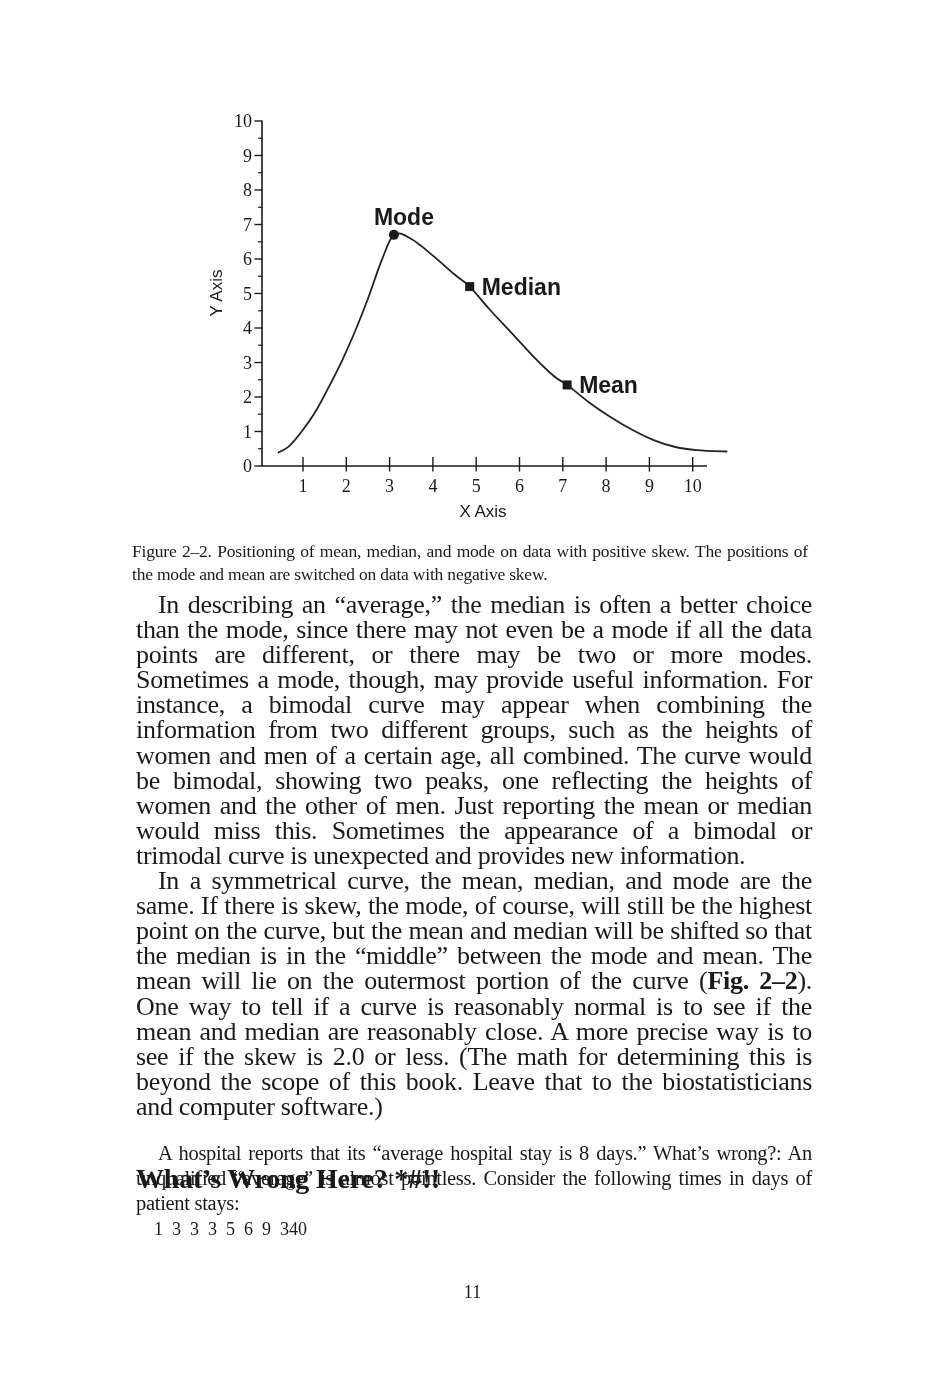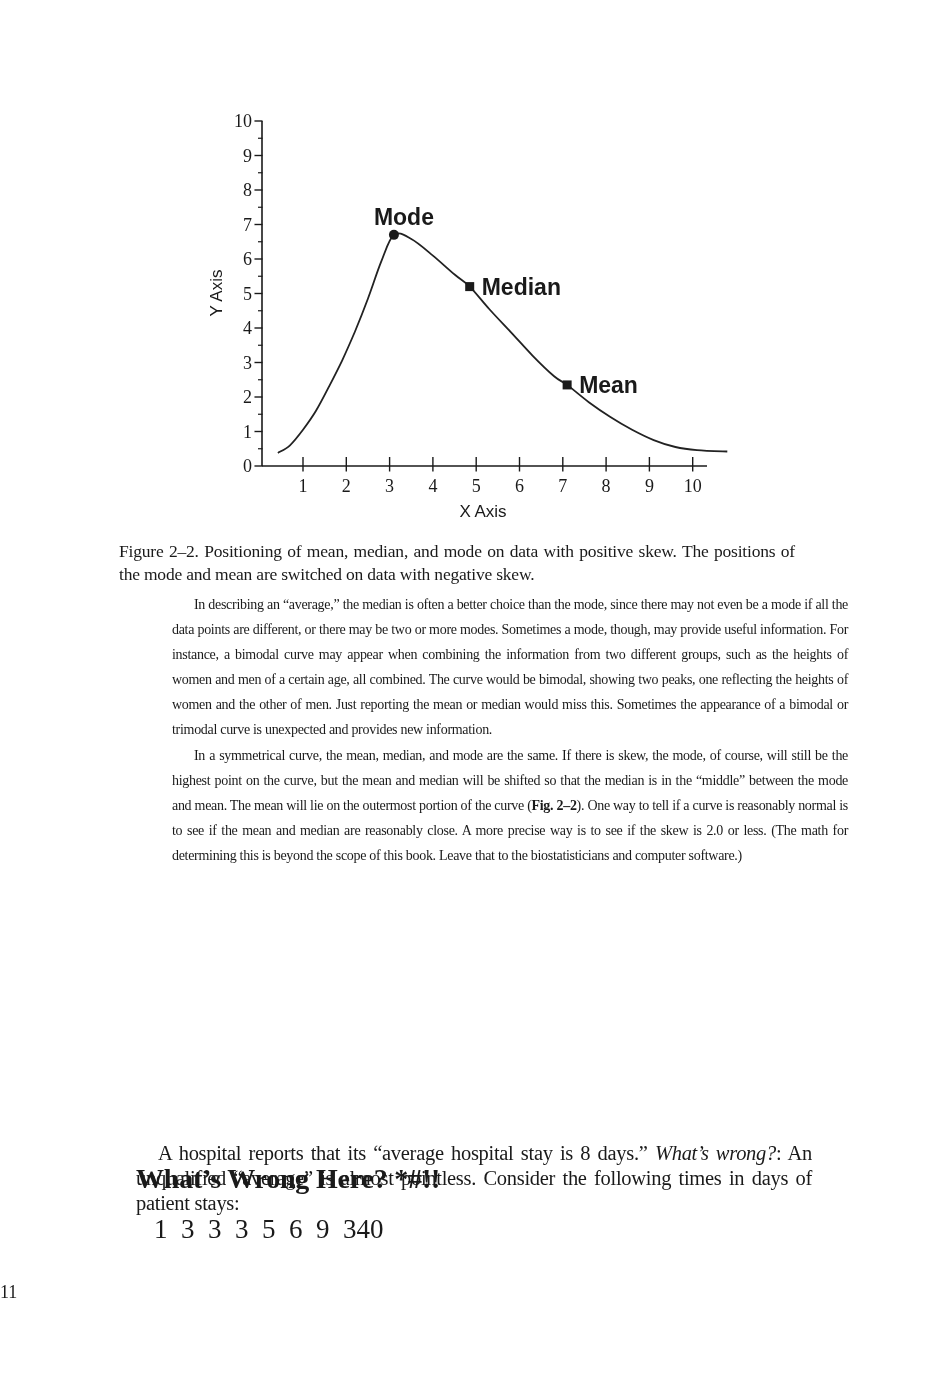--- a/index.html
+++ b/index.html
@@ -2,42 +2,42 @@
 <html><head>
 <meta charset="utf-8">
 <style>
   html,body{margin:0;padding:0;}
   body{
     width:945px;height:1395px;background:#ffffff;position:relative;
     font-family:"Liberation Serif", serif;color:#1a1a1a;overflow:hidden;
   }
   .chart-wrap{position:absolute;left:205px;top:103px;width:540px;height:432px;}
   .caption{
-    position:absolute;left:119px;top:540px;width:676px;
+    position:absolute;left:132px;top:540px;width:676px;
     font-size:17.5px;line-height:23px;text-align:justify;letter-spacing:-0.2px;
   }
   .text-main{
     position:absolute;left:136px;top:592px;width:676px;
-    font-size:14px;line-height:25.1px;text-align:justify;letter-spacing:-0.3px;margin-left:36px;
+    font-size:26px;line-height:25.1px;text-align:justify;letter-spacing:-0.3px;
   }
   .text-section{
     position:absolute;left:136px;top:1141px;width:676px;
     font-size:20.5px;line-height:25.1px;text-align:justify;letter-spacing:-0.3px;
   }
   .text-main p,.text-section p{margin:0;text-indent:22px;}
   .heading{
     position:absolute;left:136px;top:1140px;width:700px;
     font-size:28px;font-weight:bold;letter-spacing:-0.2px;
   }
   .values-line{
     position:absolute;left:136px;top:1217px;width:676px;
-    font-size:27px;line-height:25px;white-space:pre;padding-left:18px;
+    font-size:18px;line-height:25px;white-space:pre;padding-left:18px;
   }
   .page-number{
-    position:absolute;left:0;top:1282px;width:945px;text-align:left;
+    position:absolute;left:0;top:1282px;width:945px;text-align:center;
     font-size:18px;
   }
   svg text{fill:#1a1a1a;}
   .tick-label{font-family:"Liberation Serif", serif;font-size:18px;}
   .axis-title{font-family:"Liberation Sans", sans-serif;font-size:17px;}
   .point-label{font-family:"Liberation Sans", sans-serif;font-size:23px;font-weight:600;}
 </style>
 </head>
 <body>
 
@@ -112,18 +112,18 @@
 <div class="caption">Figure 2–2.  Positioning of mean, median, and mode on data with positive skew. The positions of the mode and mean are switched on data with negative skew.</div>
 
 <div class="text-main">
     <p><span>In describing an “average,” the median is often a better choice than the mode, since there may not even be a mode if all the data points are different, or there may be two or more modes. Sometimes a mode, though, may provide useful information. For instance, a bimodal curve may appear when combining the information from two different groups, such as the heights of women and men of a certain age, all combined. The curve would be bimodal, showing two peaks, one reflecting the heights of women and the other of men. Just reporting the mean or median would miss this. Sometimes the appearance of a bimodal or trimodal curve is unexpected and provides new information.</span></p>
     <p><span>In a symmetrical curve, the mean, median, and mode are the same. If there is skew, the mode, of course, will still be the highest point on the curve, but the mean and median will be shifted so that the median is in the “middle” between the mode and mean. The mean will lie on the outermost portion of the curve (</span><span style="font-weight: bold;">Fig. 2–2</span><span>). One way to tell if a curve is reasonably normal is to see if the mean and median are reasonably close. A more precise way is to see if the skew is 2.0 or less. (The math for determining this is beyond the scope of this book. Leave that to the biostatisticians and computer software.)</span></p>
   </div>
 
 <h2 class="heading">What’s Wrong Here? *#!!</h2>
 
 <div class="text-section">
-    <p><span>A hospital reports that its “average hospital stay is 8 days.” </span><span style="font-style: italic;">What’s wrong?</span><span>: An unqualified “average” is almost pointless. Consider the following times in days of patient stays:</span></p>
+    <p><span>A hospital reports that its “average hospital stay is 8 days.” </span><span style="">What’s wrong?</span><span>: An unqualified “average” is almost pointless. Consider the following times in days of patient stays:</span></p>
   </div>
 
 <div class="values-line">1  3  3  3  5  6  9  340</div>
 
 <div class="page-number">11</div>
 
 </body></html>

